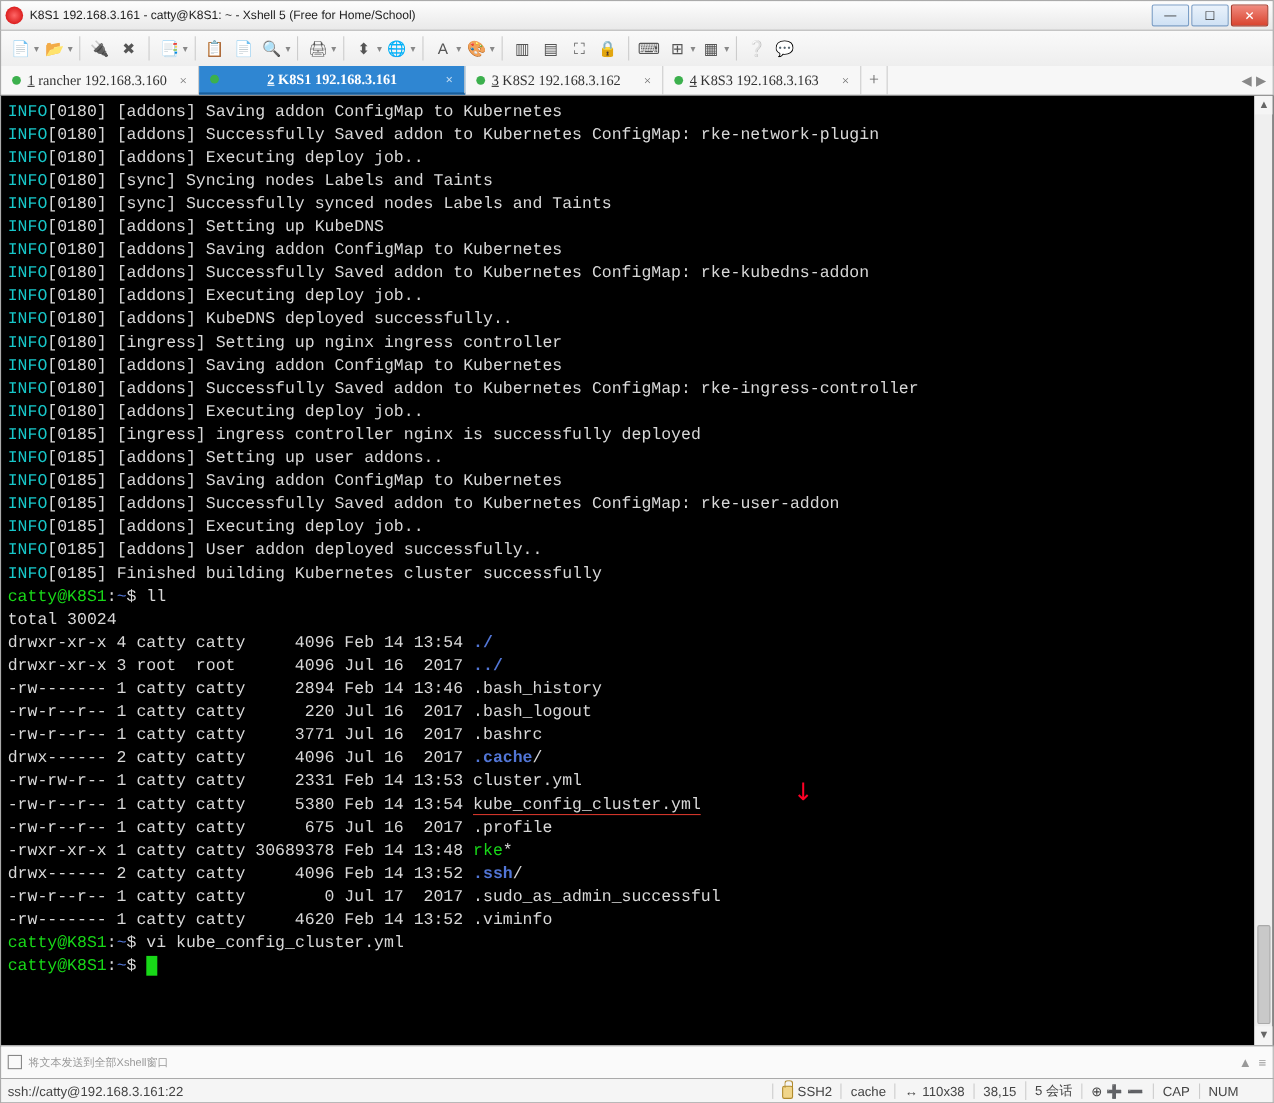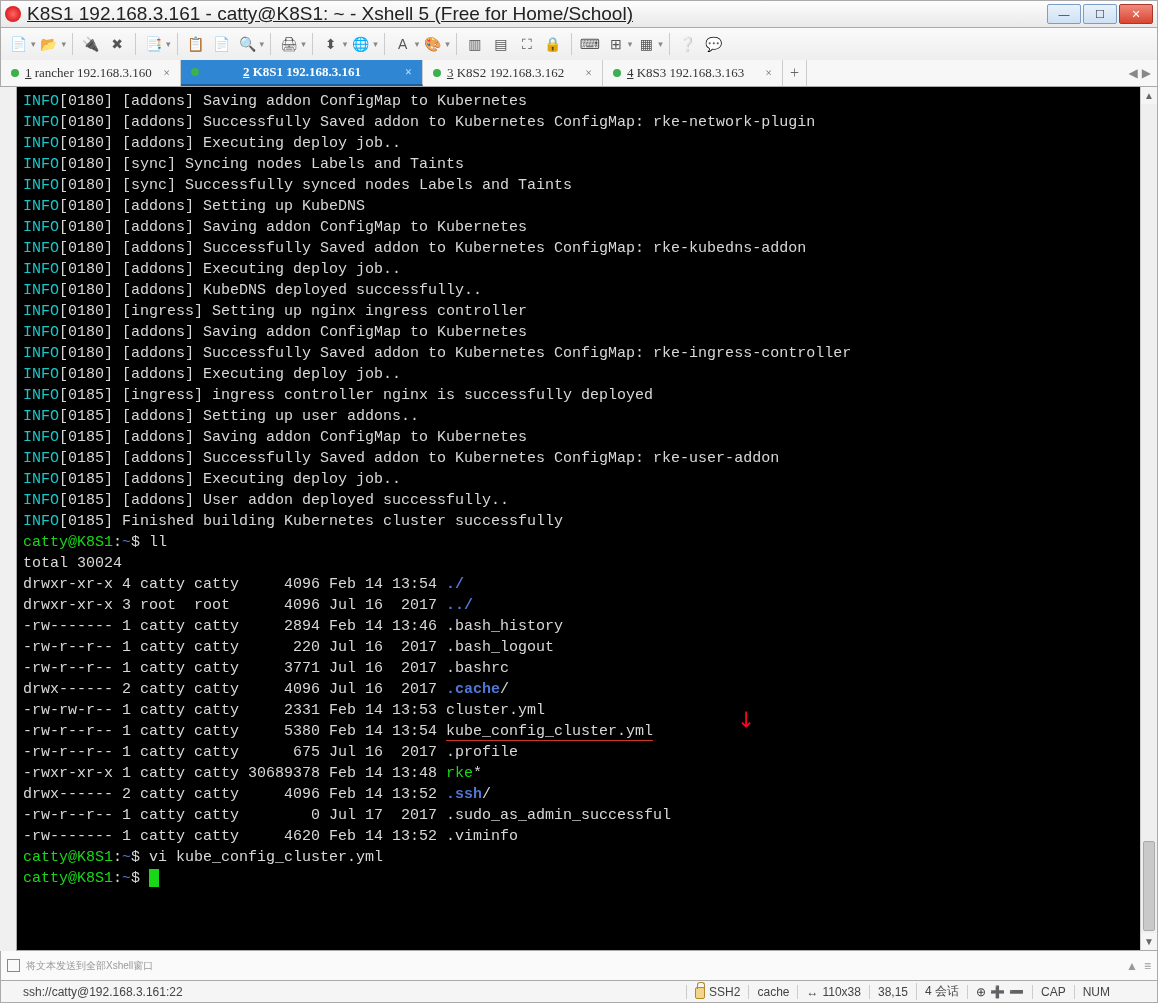--- a/index.html
+++ b/index.html
@@ -1,59 +1,59 @@
 <!DOCTYPE html>
 <html><head>
 <meta charset="utf-8">
 <style>
 * { margin: 0; padding: 0; box-sizing: border-box; }
 body { font-family: "Segoe UI", Tahoma, sans-serif; font-size: 12px; background: #f0f0f0; width: 1158px; height: 1003px; overflow: hidden; display: flex; flex-direction: column; }
 
 .titlebar { height: 28px; background: linear-gradient(#fdfdfd,#e9e9e9); border: 1px solid #aaa; display: flex; align-items: center; padding: 0 4px; }
 .titlebar .app-icon { width: 16px; height: 16px; border-radius: 50%; background: radial-gradient(#f66,#c00); margin-right: 6px; }
-.titlebar .title { flex: 1; font-size: 19px; color: #222; text-decoration: underline; }
+.titlebar .title { flex: 1; font-size: 11px; color: #222; }
 .win-btns { display: flex; gap: 2px; }
 .win-btn { width: 34px; height: 20px; border: 1px solid #7a9ec7; background: linear-gradient(#eaf2fb,#cfe1f4); display: flex; align-items: center; justify-content: center; font-size: 11px; color: #333; border-radius: 2px; }
 .win-btn.close { background: linear-gradient(#f08a7e,#d94530); border-color: #a63a2a; color: #fff; }
 
 .toolbar { height: 32px; border-left:1px solid #aaa; border-right:1px solid #aaa; display: flex; align-items: center; padding: 0 6px; gap: 2px; background:linear-gradient(#fafafa,#eee); }
 .tbtn { width: 24px; height: 24px; display: flex; align-items: center; justify-content: center; font-size: 14px; color: #555; border-radius: 3px; }
 .tsep { width: 1px; height: 22px; background: #ccc; margin: 0 4px; }
 .drop { font-size: 9px; color:#888; margin-left:-2px; }
 
 .tabstrip { height: 27px; display: flex; align-items: stretch; background: #f7f7f7; border: 1px solid #aaa; border-top: none; font-family: Liberation Serif, serif; }
 .tab { display: flex; align-items: center; padding: 0 10px; border-right: 1px solid #ccc; gap: 6px; font-size: 13px; color: #333; min-width: 180px; }
 .tab.active { background: #2f86d2; color: #fff; font-weight: bold; border-bottom: 2px solid #1a5e9a; gap: 44px; }
 .tab .dot { width: 8px; height: 8px; border-radius: 50%; background: #3cb04d; }
 .tab .tx { text-decoration: underline; }
 .tab .close-x { margin-left: auto; font-size: 12px; color: inherit; opacity:.7; }
 .addtab { width: 24px; display:flex; align-items:center; justify-content:center; color:#666; font-size:16px; border-right:1px solid #ccc; }
 .tabstrip .nav { margin-left:auto; display:flex; align-items:center; gap:4px; padding:0 6px; color:#888; }
 
-.term-wrap { flex:1; border:1px solid #aaa; border-top:none; position:relative; overflow:hidden; background:#000;margin-left:16px; }
+.term-wrap { flex:1; border:1px solid #aaa; border-top:none; position:relative; overflow:hidden; background:#000; }
 .terminal { font-family: "Consolas","Courier New",monospace; font-size: 15px; line-height: 21px; color:#d8d8d8; padding: 4px 6px; white-space: pre; }
 .c-info { color:#17c7c9; }
 .c-green { color:#18d818; }
 .c-dblue { color:#5276d6; }
 .c-dir { color:#5276d6; font-weight:bold; }
 .c-exe { color:#18d818; font-weight:normal; }
 .cursor { display:inline-block; width:10px; height:18px; background:#18d818; vertical-align:middle; }
 .arrow { position:absolute; color:#ff0026; font-size:22px; left:720px; top:619px; transform:rotate(45deg); }
 .underline-red { border-bottom:1px solid #d0352a; }
 .term-scroll { position:absolute; right:0; top:0; bottom:0; width:17px; background:#efefef; border-left:1px solid #ccc; display:flex; flex-direction:column; }
 .term-scroll .up,.term-scroll .down{ height:17px; display:flex;align-items:center;justify-content:center; font-size:10px;color:#666; background:#f5f5f5; }
 .term-scroll .track{ flex:1; position:relative; }
 .term-scroll .thumb{ position:absolute; left:2px; right:2px; bottom:2px; height:90px; background:#c9c9c9; border:1px solid #aaa; border-radius:2px; }
 
 .sendbar { height: 30px; border:1px solid #aaa; border-top:none; display:flex; align-items:center; padding:0 6px; gap:6px; background:#fafafa; }
 .sendbar .chk { width:13px; height:13px; border:1px solid #888; }
 .sendbar .txt { flex:1; color:#999; font-size:10px; }
 .sendbar .side { display:flex; gap:6px; color:#999; }
 
-.statusbar { height: 22px; border:1px solid #aaa; border-top:none; display:flex; align-items:center; font-size:12px; color:#444; padding:0 22px; background:#f5f5f5; }
+.statusbar { height: 22px; border:1px solid #aaa; border-top:none; display:flex; align-items:center; font-size:12px; color:#444; padding:0 6px; background:#f5f5f5; }
 .statusbar .left { flex:1; }
 .statusbar .seg { padding:0 8px; border-left:1px solid #ccc; display:flex; align-items:flex-end; gap:4px; }
 .lockicon { width:10px;height:12px;border:1px solid #b08a2c;border-radius:2px;background:#f0d58a; position:relative;}
 .lockicon::before{content:"";position:absolute;top:-6px;left:1px;width:6px;height:6px;border:1px solid #b08a2c;border-bottom:none;border-radius:3px 3px 0 0;}
 </style>
 </head>
 <body>
 
 <div class="titlebar">
   <div class="app-icon"></div>
@@ -201,21 +201,21 @@
   <div class="seg">
       <span class="lockicon"></span>
       <span>SSH2</span>
     </div>
   <div class="seg">cache</div>
   <div class="seg">
       <span>↔</span> 
       <span>110x38</span>
     </div>
   <div class="seg">38,15</div>
-  <div class="seg">4 会话</div>
+  <div class="seg">5 会话</div>
   <div class="seg">
       <span>⊕</span> 
       <span>➕</span> 
       <span>➖</span>
     </div>
   <div class="seg">CAP</div>
   <div class="seg">NUM</div>
   <div class="seg" style="width:14px"></div>
 </div>
 

